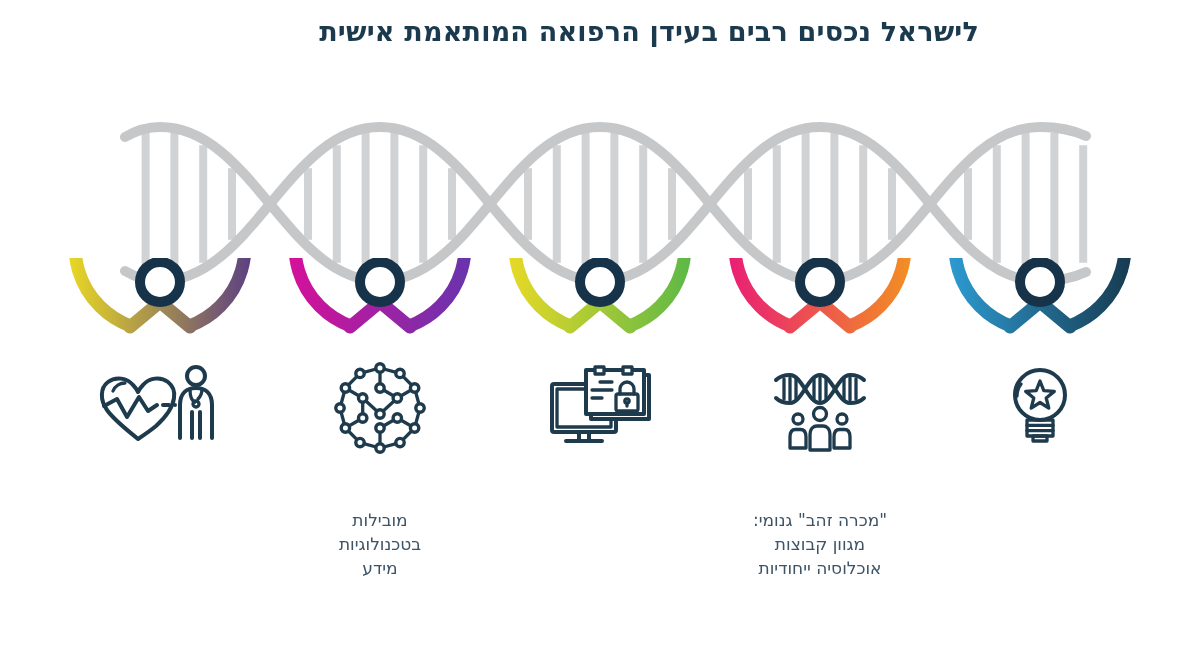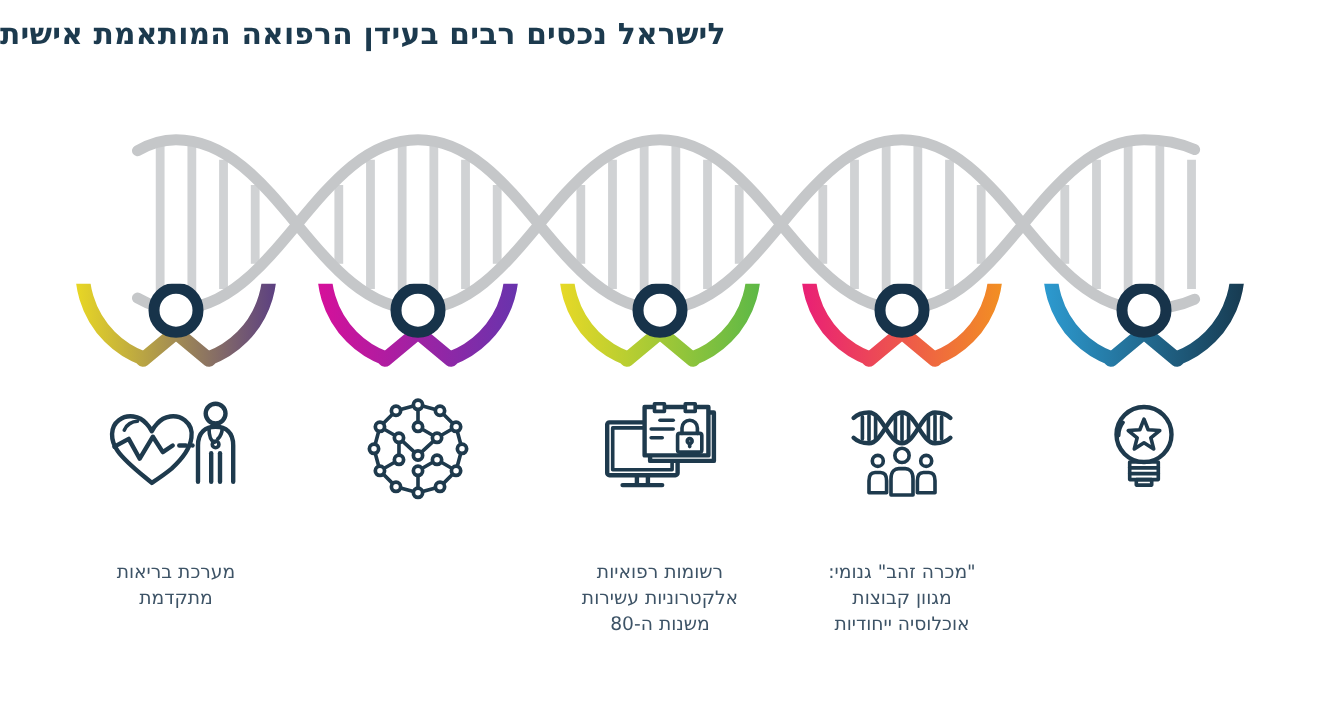--- a/index.html
+++ b/index.html
@@ -3,21 +3,21 @@
 <meta charset="utf-8">
 <style>
   html,body{margin:0;padding:0;}
   body{
     width:1200px;height:655px;position:relative;overflow:hidden;
     background:#ffffff;
     font-family:"DejaVu Sans","Liberation Sans",sans-serif;
   }
   .page-title{
     position:absolute;top:16px;left:0;width:979px;
-    text-align:left;direction:rtl;
+    text-align:right;direction:rtl;
     font-size:27px;font-weight:bold;color:#1c3a4e;
     letter-spacing:0.2px;
   }
   #helix{position:absolute;left:0;top:0;pointer-events:none;}
   #helix .strand{stroke:#c5c7c9;stroke-width:10;fill:none;stroke-linecap:round;}
   #rungs line{stroke:#d0d2d4;stroke-width:8;}
   .badge{position:absolute;top:258px;width:200px;text-align:center;}
   .badge svg{display:block;}
   .grad-arc,.grad-chevron{fill:none;stroke-width:13;}
   .grad-chevron{stroke-linejoin:miter;stroke-miterlimit:12;stroke-linecap:round;}
@@ -90,22 +90,20 @@
       <circle class="dot" cx="15" cy="-3" r="2"></circle>
       <circle cx="36" cy="-32" r="9"></circle>
       <path d="M20,30 L20,-3 C20,-15 27,-20 36,-20 C45,-20 52,-15 52,-3 L52,30"></path>
       <line x1="32" y1="4" x2="32" y2="30"></line>
       <line x1="40" y1="4" x2="40" y2="30"></line>
       <path class="thin" d="M30,-19 C30,-10 32,-7 35,-6"></path>
       <path class="thin" d="M42,-19 C42,-14 40,-11 38,-9"></path>
       <circle class="thin" cx="36" cy="-4" r="3"></circle>
     </g>
   </svg>
-  <div class="badge-label">מערכת בריאות
-מתקדמת</div>
 </div>
 
 <div class="badge" style="left:280px">
   <svg width="200" height="240" viewBox="0 0 200 240">
     <defs>
       <linearGradient id="grad1" x1="8" y1="148" x2="192" y2="148" gradientUnits="userSpaceOnUse">
         <stop offset="0" stop-color="#d6109a"></stop>
           <stop offset="1" stop-color="#6734ad"></stop>
       </linearGradient>
     </defs>
@@ -143,20 +141,23 @@
         <circle cx="0" cy="-20" r="4.2"></circle>
           <circle cx="17.3" cy="-10" r="4.2"></circle>
           <circle cx="17.3" cy="10" r="4.2"></circle>
         <circle cx="0" cy="20" r="4.2"></circle>
           <circle cx="-17.3" cy="10" r="4.2"></circle>
           <circle cx="-17.3" cy="-10" r="4.2"></circle>
         <circle cx="0" cy="6" r="4.2"></circle>
       </g>
     </g>
   </svg>
+  <div class="badge-label">מובילות
+בטכנולוגיות
+מידע</div>
 </div>
 
 <div class="badge" style="left:500px">
   <svg width="200" height="240" viewBox="0 0 200 240">
     <defs>
       <linearGradient id="grad2" x1="8" y1="148" x2="192" y2="148" gradientUnits="userSpaceOnUse">
         <stop offset="0" stop-color="#e8d926"></stop>
           <stop offset="1" stop-color="#5cb847"></stop>
       </linearGradient>
     </defs>
@@ -175,23 +176,20 @@
       <rect class="whitefill thin" x="23" y="-41" width="9" height="7"></rect>
       <line class="thin" x1="0" y1="-26" x2="12" y2="-26"></line>
       <line class="thin" x1="-8" y1="-18" x2="12" y2="-18"></line>
       <line class="thin" x1="-8" y1="-10" x2="2" y2="-10"></line>
       <path class="thin" d="M20,-14 L20,-19 A7,7 0 0 1 34,-19 L34,-14"></path>
       <rect class="thin" x="16" y="-14" width="22" height="17" rx="2"></rect>
       <circle class="thin" cx="27" cy="-7" r="2.2"></circle>
       <line class="thin" x1="27" y1="-5" x2="27" y2="-2"></line>
     </g>
   </svg>
-  <div class="badge-label">רשומות רפואיות
-אלקטרוניות עשירות
-משנות ה-80</div>
 </div>
 
 <div class="badge" style="left:720px">
   <svg width="200" height="240" viewBox="0 0 200 240">
     <defs>
       <linearGradient id="grad3" x1="8" y1="148" x2="192" y2="148" gradientUnits="userSpaceOnUse">
         <stop offset="0" stop-color="#e91e76"></stop>
           <stop offset="1" stop-color="#f29022"></stop>
       </linearGradient>
     </defs>

